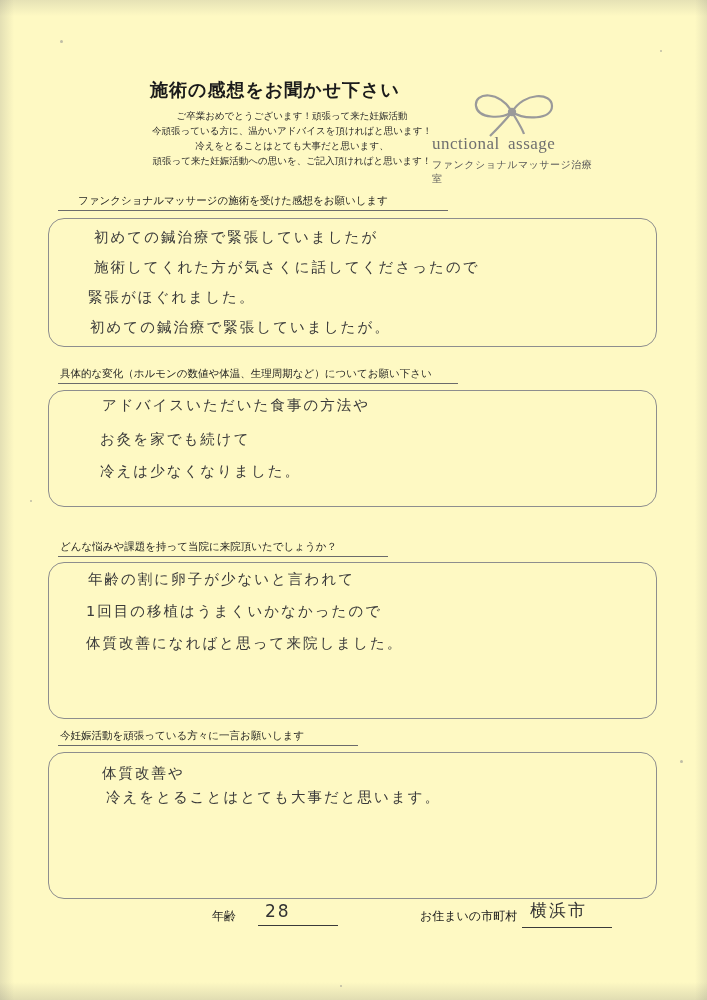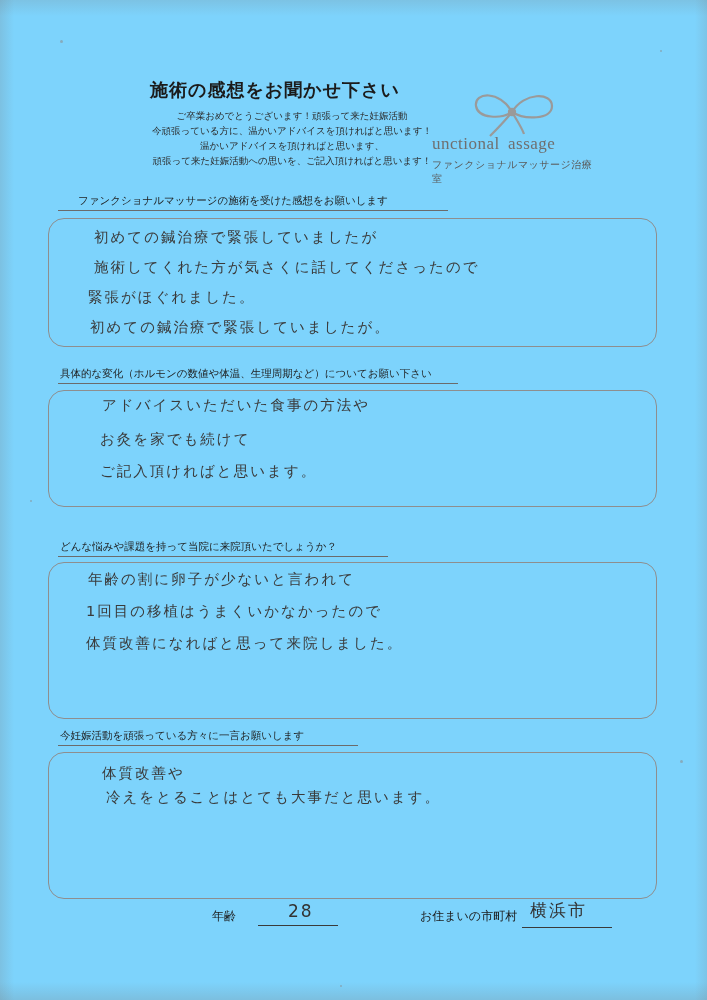--- a/index.html
+++ b/index.html
@@ -12,21 +12,21 @@
     height: 1000px;
     position: relative;
     font-family: "Liberation Sans", sans-serif;
     overflow: hidden;
   }
 
   
   .page {
     position: absolute;
     inset: 0;
-    background: #7dd3fc;
+    background: #fef9c3;
   }
   .page::before {
     content: "";
     position: absolute;
     inset: 0;
     background:
       linear-gradient(90deg, rgba(120,120,120,0.20) 0px, rgba(255,255,255,0) 14px),
       linear-gradient(270deg, rgba(120,120,120,0.16) 0px, rgba(255,255,255,0) 12px),
       linear-gradient(180deg, rgba(120,120,120,0.18) 0px, rgba(255,255,255,0) 16px),
       linear-gradient(0deg, rgba(120,120,120,0.22) 0px, rgba(255,255,255,0) 18px);
@@ -151,21 +151,21 @@
   <div class="speckle" style="left:660px;top:50px;width:2px;height:2px;"></div>
   <div class="speckle" style="left:30px;top:500px;width:2px;height:2px;"></div>
   <div class="speckle" style="left:680px;top:760px;width:3px;height:3px;"></div>
   <div class="speckle" style="left:340px;top:985px;width:2px;height:2px;"></div>
 
   <div class="header-title">施術の感想をお聞かせ下さい</div>
 
   <div class="header-lines">
     <div>ご卒業おめでとうございます！頑張って来た妊娠活動</div>
     <div>今頑張っている方に、温かいアドバイスを頂ければと思います！</div>
-    <div>温かいアドバイスを頂ければと思います、</div>
+    <div>冷えをとることはとても大事だと思います、</div>
     <div>頑張って来た妊娠活動への思いを、ご記入頂ければと思います！</div>
   </div>
 
   <div class="logo">
     <div class="logo-mark">
       <svg width="110" height="52" viewBox="0 0 110 52" aria-hidden="true">
         <g fill="none" stroke="#9a9a9a" stroke-width="2.2">
           <path d="M52 26 C40 4, 14 6, 16 20 C18 33, 42 33, 52 26 Z"></path>
           <path d="M52 26 C64 6, 92 6, 92 20 C92 34, 64 34, 52 26 Z"></path>
           <path d="M52 26 C44 36, 36 44, 30 50"></path>
@@ -187,36 +187,36 @@
   <div class="hand l1" style="left:86px;top:228px;">初めての鍼治療で緊張していましたが</div>
   <div class="hand l1" style="left:86px;top:258px;">施術してくれた方が気さくに話してくださったので</div>
   <div class="hand l1" style="left:80px;top:288px;">緊張がほぐれました。</div>
   <div class="hand l1" style="left:82px;top:318px;">初めての鍼治療で緊張していましたが。</div>
 
   <div class="section-label" style="left:60px;top:367px;">具体的な変化（ホルモンの数値や体温、生理周期など）についてお願い下さい</div>
   <div class="underline" style="left:58px;top:383px;width:400px;"></div>
   <div class="answer-box" style="left:48px;top:390px;width:607px;height:115px;"></div>
   <div class="hand l1" style="left:94px;top:396px;">アドバイスいただいた食事の方法や</div>
   <div class="hand l1" style="left:92px;top:430px;">お灸を家でも続けて</div>
-  <div class="hand l1" style="left:92px;top:462px;">ご記入頂ければと思います。</div>
+  <div class="hand l1" style="left:92px;top:462px;">冷えは少なくなりました。</div>
 
   <div class="section-label" style="left:60px;top:540px;">どんな悩みや課題を持って当院に来院頂いたでしょうか？</div>
   <div class="underline" style="left:58px;top:556px;width:330px;"></div>
   <div class="answer-box" style="left:48px;top:562px;width:607px;height:155px;"></div>
   <div class="hand l1" style="left:80px;top:570px;">年齢の割に卵子が少ないと言われて</div>
   <div class="hand l1" style="left:78px;top:602px;">1回目の移植はうまくいかなかったので</div>
   <div class="hand l1" style="left:78px;top:634px;">体質改善になればと思って来院しました。</div>
 
   <div class="section-label" style="left:60px;top:729px;">今妊娠活動を頑張っている方々に一言お願いします</div>
   <div class="underline" style="left:58px;top:745px;width:300px;"></div>
   <div class="answer-box" style="left:48px;top:752px;width:607px;height:145px;"></div>
   <div class="hand l1" style="left:94px;top:764px;">体質改善や</div>
   <div class="hand l1" style="left:98px;top:788px;">冷えをとることはとても大事だと思います。</div>
 
   <div class="foot-label" style="left:212px;top:908px;">年齢</div>
-  <div class="foot-value" style="left:265px;top:901px;margin-left:23px;">28</div>
+  <div class="foot-value" style="left:265px;top:901px;">28</div>
   <div class="underline" style="left:258px;top:925px;width:80px;background:#3a3a3a;"></div>
 
   <div class="foot-label" style="left:420px;top:908px;">お住まいの市町村</div>
   <div class="foot-value" style="left:530px;top:899px;">横浜市</div>
   <div class="underline" style="left:522px;top:927px;width:90px;background:#3a3a3a;"></div>
 
 </div>
 
 </body></html>

